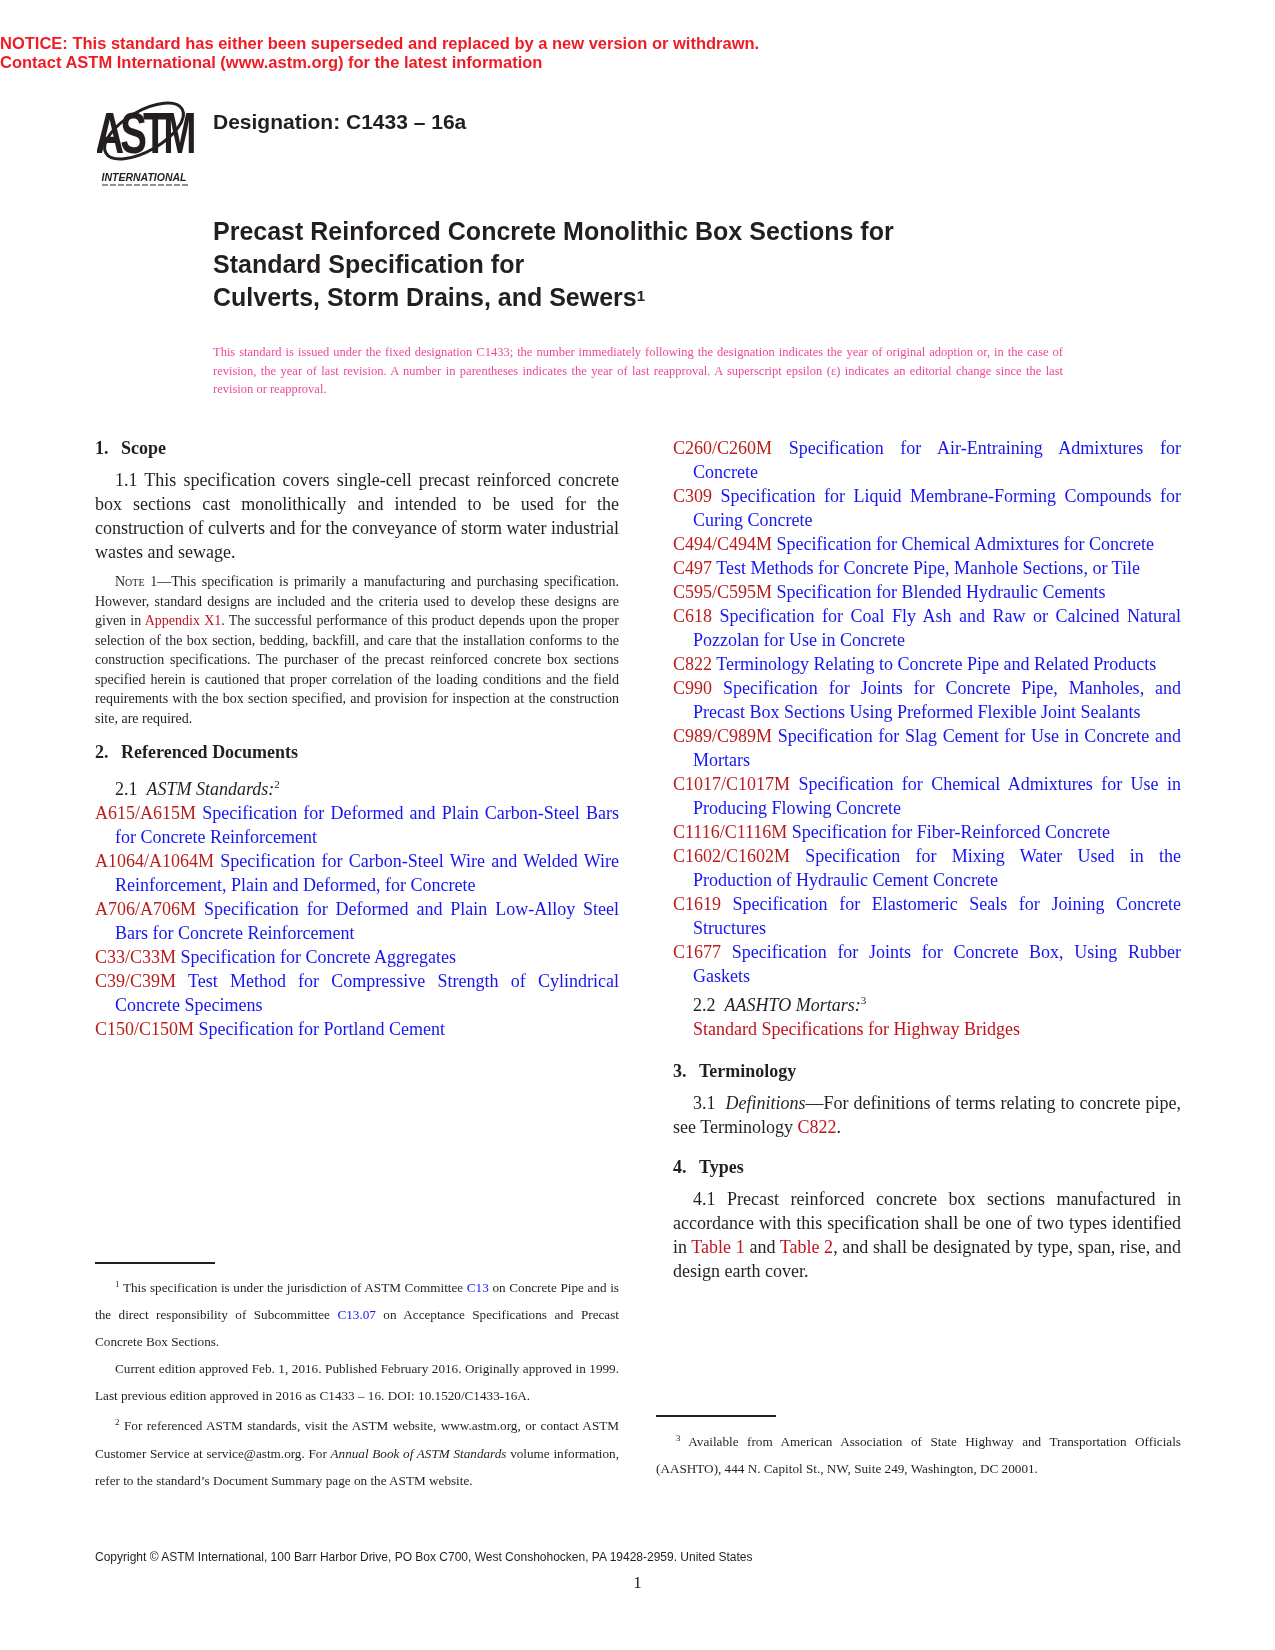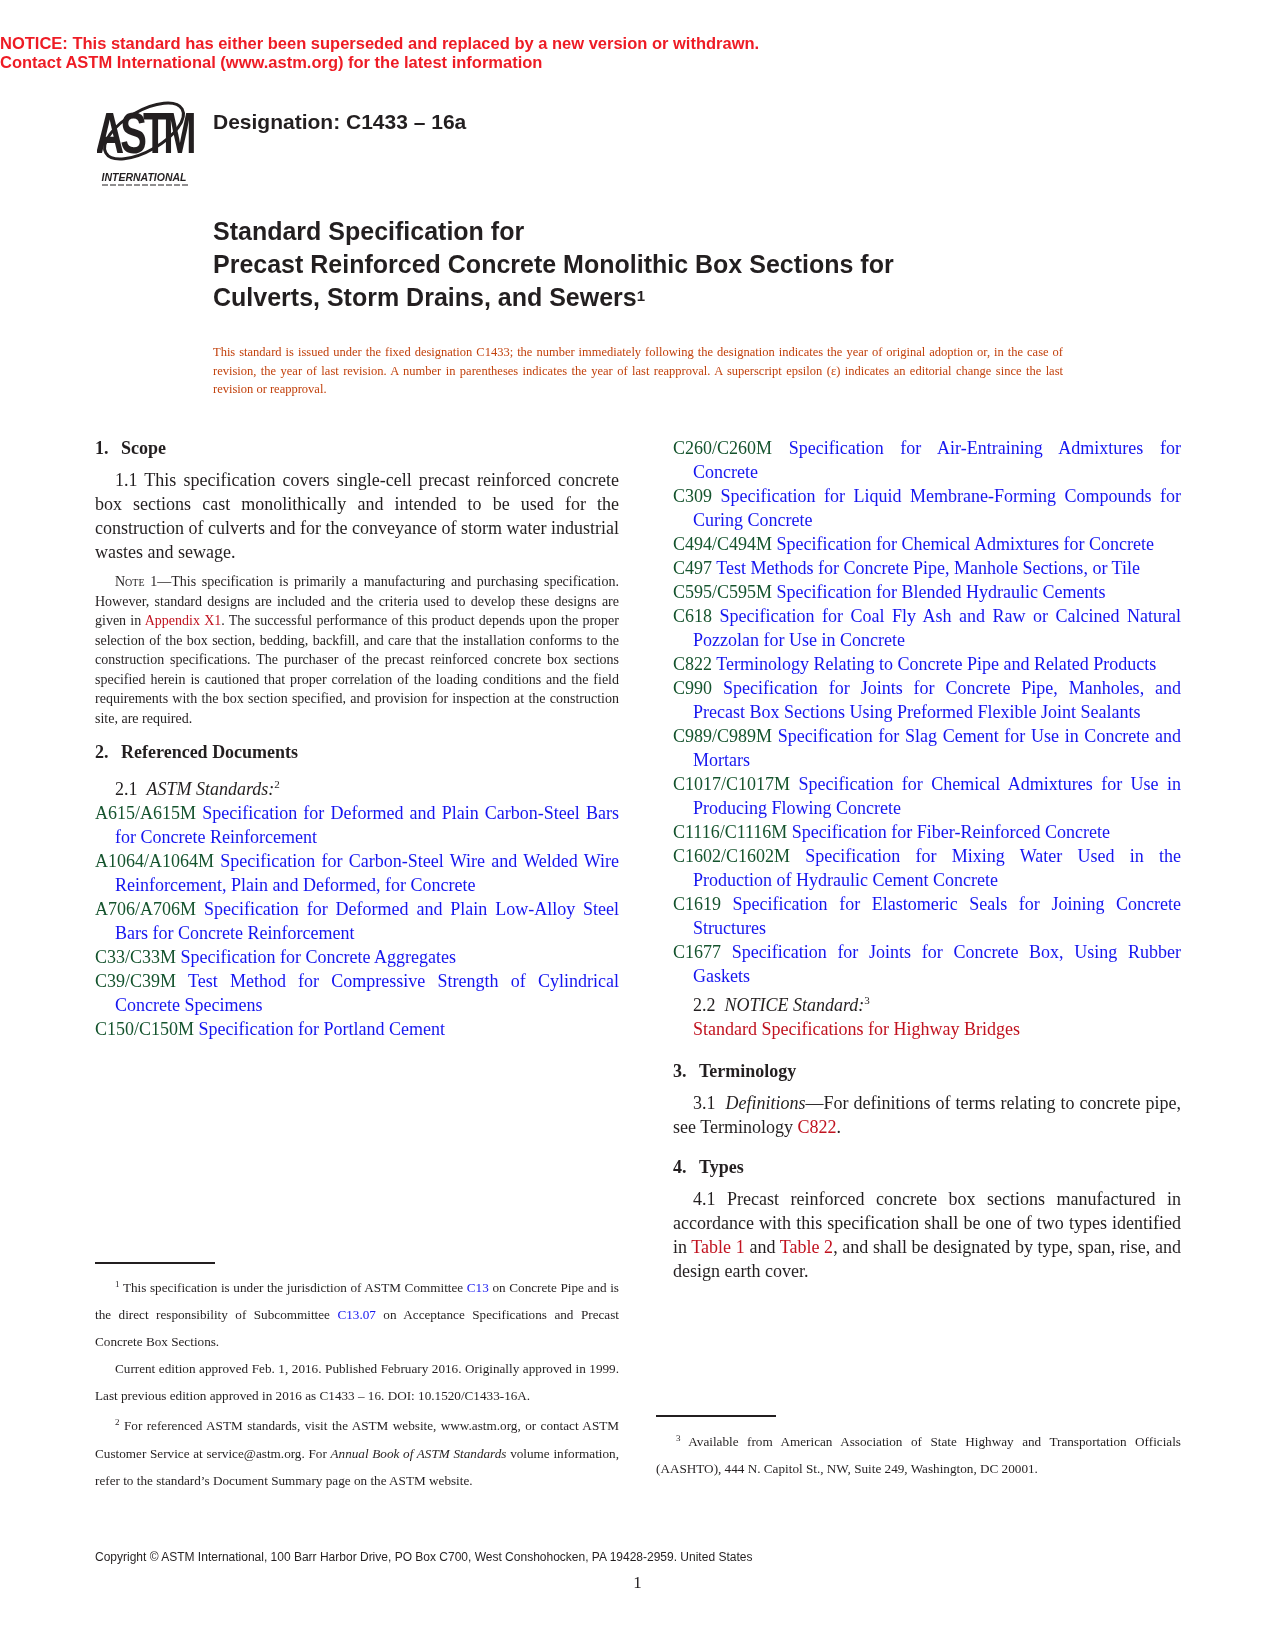--- a/index.html
+++ b/index.html
@@ -8,35 +8,35 @@
   .serif { font-family:"Liberation Serif", serif; }
   .abs { position:absolute; }
 
   .notice { left:0; width:1275px; top:34px; text-align:left; color:#ee1c25; font-weight:bold; font-size:16.5px; line-height:19px; }
   .logo { left:97px; top:86px; width:105px; height:100px; }
   .designation { left:213px; top:110px; font-size:21px; font-weight:bold; color:#231f20; }
 
   .title { left:213px; top:215px; font-size:25px; font-weight:bold; line-height:33px; color:#231f20; }
   .title sup { font-size:15px; vertical-align:top; position:relative; top:-2px; }
 
-  .intro { left:213px; top:343px; width:850px; font-size:12.5px; line-height:18.5px; color:#c2410c; text-align:justify; }
+  .intro { left:213px; top:343px; width:850px; font-size:12.5px; line-height:18.5px; color:#ec4899; text-align:justify; }
 
   .col { font-family:"Liberation Serif", serif; font-size:18px; line-height:24px; color:#231f20; }
   .col-left { left:95px; top:436px; width:524px; }
   .col-right { left:673px; top:436px; width:508px; }
 
   .h { font-weight:bold; font-size:18px; margin:0 0 8px 0; }
   .h .num { display:inline-block; width:26px; }
   .para { text-indent:20px; text-align:justify; margin:0 0 8px 0; }
   .note { font-size:14px; line-height:19.5px; text-indent:20px; text-align:justify; margin:0 0 12px 0; }
   .note .sc { font-variant:small-caps; }
   .sub { margin:0 0 0 20px; }
   .sub i { font-style:italic; }
   .ref { margin:0; padding-left:20px; text-indent:-20px; text-align:justify; }
-  .ref .code { color:#14532d; }
+  .ref .code { color:#b91c1c; }
   .ref .ttl { color:#1515f0; }
   .red { color:#c1121f; }
   .blue { color:#1515f0; }
   sup { font-size:11px; }
 
   .rule { height:1.5px; background:#231f20; width:120px; }
   .fn { font-family:Liberation Serif, serif; font-size:13.2px; line-height:27px; color:#231f20; text-align:justify; }
   .fn p { margin:0; text-indent:20px; }
   .fn sup { font-size:9px; }
 
@@ -56,22 +56,22 @@
     <ellipse cx="47" cy="45" rx="44" ry="20" fill="none" stroke="#231f20" stroke-width="3" transform="rotate(-30 47 45)"></ellipse>
     <text x="47" y="68" text-anchor="middle" font-family="Liberation Sans, sans-serif" font-weight="bold" font-size="40" fill="#231f20" transform="scale(1,1.45) translate(0,-22)" letter-spacing="-4">ASTM</text>
     <text x="47" y="95" text-anchor="middle" font-family="Liberation Sans, sans-serif" font-weight="bold" font-style="italic" font-size="10.5" fill="#231f20">INTERNATIONAL</text>
     <line x1="5" y1="99" x2="92" y2="99" stroke="#231f20" stroke-width="1" stroke-dasharray="6 2"></line>
   </svg>
 </div>
 
 <div class="abs designation sans">Designation: C1433 – 16a</div>
 
 <div class="abs title sans">
+  <div>Precast Reinforced Concrete Monolithic Box Sections for</div>
   <div>Standard Specification for</div>
-  <div>Precast Reinforced Concrete Monolithic Box Sections for</div>
   <div><span>Culverts, Storm Drains, and Sewers</span><sup>1</sup></div>
 </div>
 
 <div class="abs intro serif">This standard is issued under the fixed designation C1433; the number immediately following the designation indicates the year of original adoption or, in the case of revision, the year of last revision. A number in parentheses indicates the year of last reapproval. A superscript epsilon (ε) indicates an editorial change since the last revision or reapproval.</div>
 
 <div class="abs col col-left">
   <div class="h">
     <span class="num">1.</span><span>Scope</span>
   </div>
   <p class="para">1.1 This specification covers single-cell precast reinforced concrete box sections cast monolithically and intended to be used for the construction of culverts and for the conveyance of storm water industrial wastes and sewage.</p>
@@ -106,21 +106,21 @@
   <p class="ref"><span class="code">C618</span> <span class="ttl">Specification for Coal Fly Ash and Raw or Calcined Natural Pozzolan for Use in Concrete</span></p>
   <p class="ref"><span class="code">C822</span> <span class="ttl">Terminology Relating to Concrete Pipe and Related Products</span></p>
   <p class="ref"><span class="code">C990</span> <span class="ttl">Specification for Joints for Concrete Pipe, Manholes, and Precast Box Sections Using Preformed Flexible Joint Sealants</span></p>
   <p class="ref"><span class="code">C989/C989M</span> <span class="ttl">Specification for Slag Cement for Use in Concrete and Mortars</span></p>
   <p class="ref"><span class="code">C1017/C1017M</span> <span class="ttl">Specification for Chemical Admixtures for Use in Producing Flowing Concrete</span></p>
   <p class="ref"><span class="code">C1116/C1116M</span> <span class="ttl">Specification for Fiber-Reinforced Concrete</span></p>
   <p class="ref"><span class="code">C1602/C1602M</span> <span class="ttl">Specification for Mixing Water Used in the Production of Hydraulic Cement Concrete</span></p>
   <p class="ref"><span class="code">C1619</span> <span class="ttl">Specification for Elastomeric Seals for Joining Concrete Structures</span></p>
   <p class="ref"><span class="code">C1677</span> <span class="ttl">Specification for Joints for Concrete Box, Using Rubber Gaskets</span></p>
 
-  <div class="sub"><span>2.2</span>&nbsp; <i>NOTICE Standard:</i><sup>3</sup></div>
+  <div class="sub"><span>2.2</span>&nbsp; <i>AASHTO Mortars:</i><sup>3</sup></div>
   <div class="sub red">Standard Specifications for Highway Bridges</div>
 
   <div class="h" style="margin-top:18px;">
     <span class="num">3.</span><span>Terminology</span>
   </div>
   <p class="para"><span>3.1</span>&nbsp; <i>Definitions</i><span>—For definitions of terms relating to concrete pipe, see Terminology </span><span class="red">C822</span><span>.</span></p>
 
   <div class="h" style="margin-top:16px;">
     <span class="num">4.</span><span>Types</span>
   </div>

